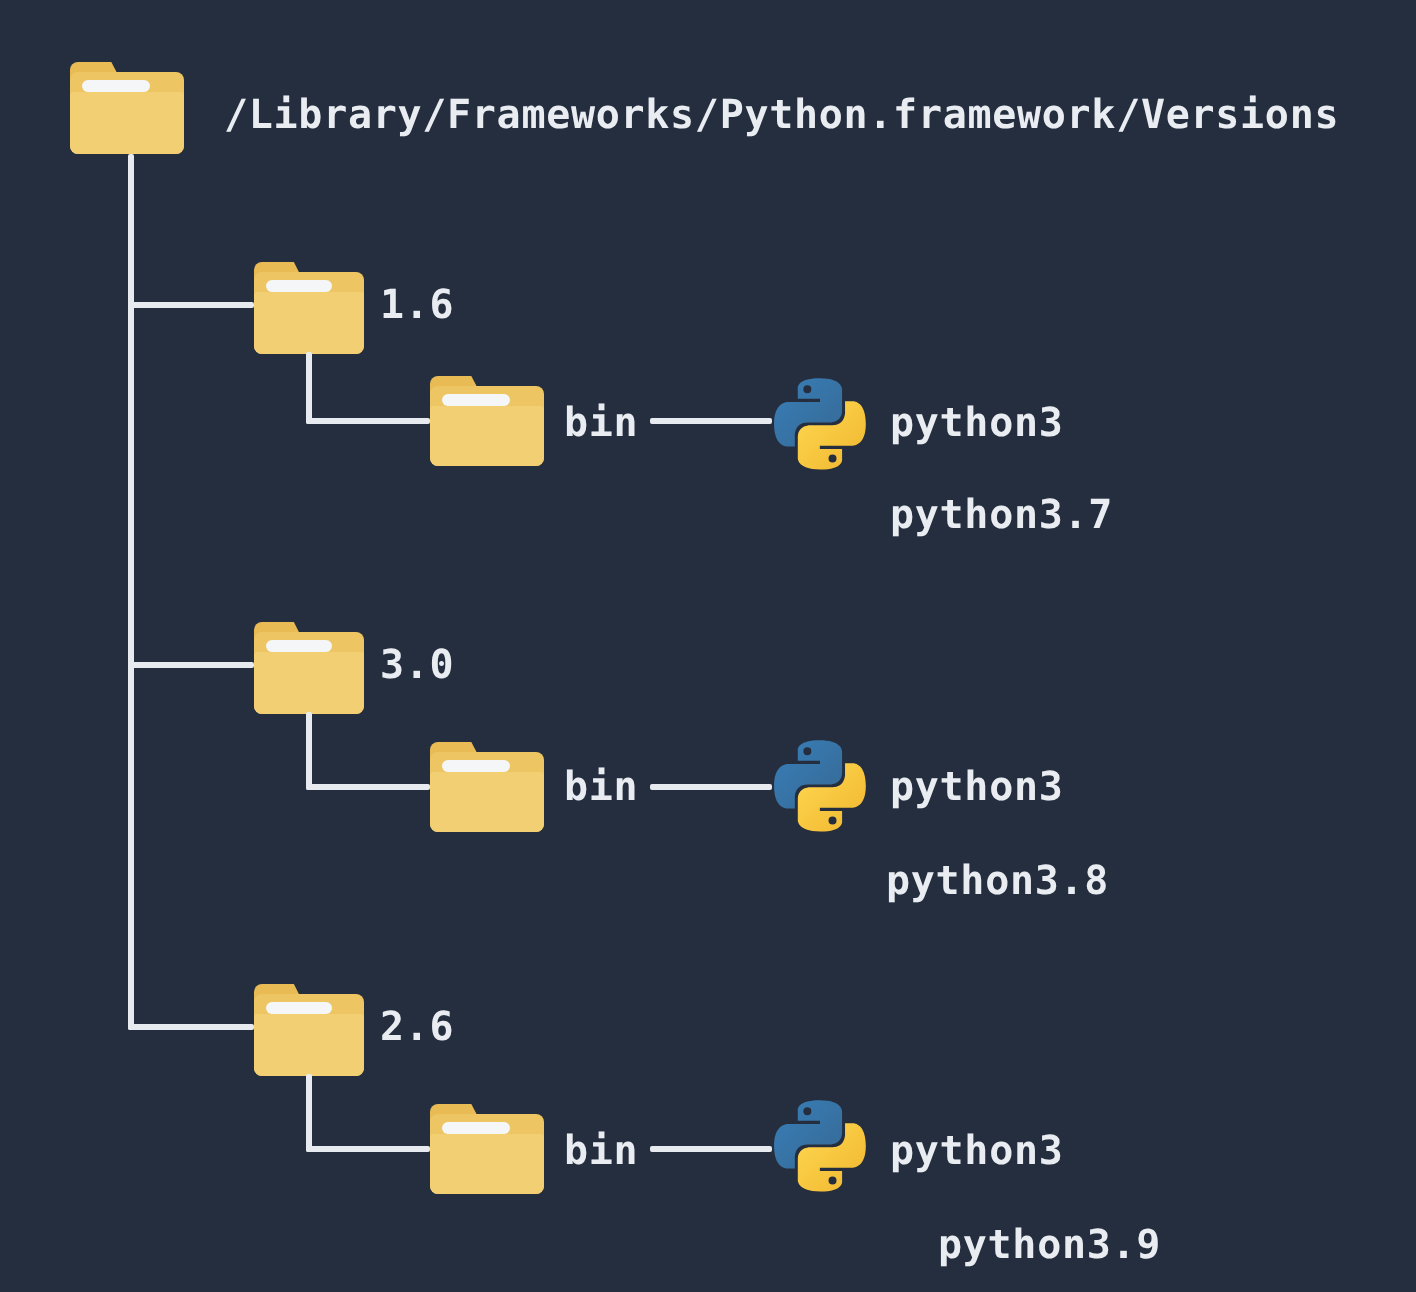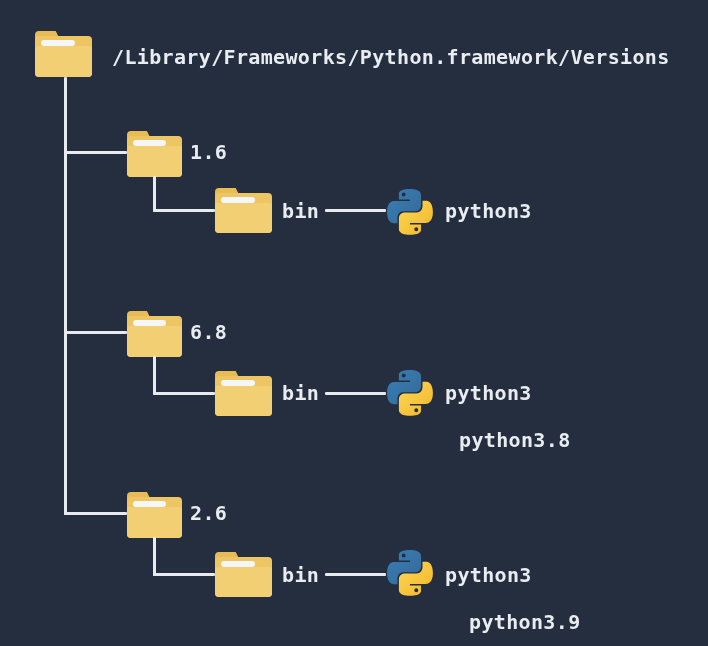--- a/index.html
+++ b/index.html
@@ -120,47 +120,48 @@
     <div class="f-front"></div>
   </div>
   <div class="label" style="left:282px; top:200px;">bin</div>
 
   <div class="tline" style="left:325px; top:209px; width:61px; height:3px;"></div>
 
   <svg class="pylogo" style="left:387px; top:188px;" viewBox="0 0 256 255">
     <use href="#py-logo"></use>
   </svg>
   <div class="label" style="left:445px; top:200px;">python3</div>
+  <div class="label" style="left:445px; top:246px;">python3.7</div>
 
   <div class="folder" style="left:127px; top:311px; width:55px; height:46px;">
     <div class="f-tab"></div>
     <div class="f-back"></div>
     <div class="f-paper"></div>
     <div class="f-front"></div>
   </div>
-  <div class="label" style="left:190px; top:321px;">6.8</div>
+  <div class="label" style="left:190px; top:321px;">3.0</div>
 
   <div class="tline" style="left:153px; top:356px; width:3px;  height:39px;"></div>
   <div class="tline" style="left:153px; top:392px; width:62px; height:3px;"></div>
 
   <div class="folder" style="left:215px; top:371px; width:57px; height:45px;">
     <div class="f-tab"></div>
     <div class="f-back"></div>
     <div class="f-paper"></div>
     <div class="f-front"></div>
   </div>
   <div class="label" style="left:282px; top:382px;">bin</div>
 
   <div class="tline" style="left:325px; top:392px; width:61px; height:3px;"></div>
 
   <svg class="pylogo" style="left:387px; top:369px;" viewBox="0 0 256 255">
     <use href="#py-logo"></use>
   </svg>
   <div class="label" style="left:445px; top:382px;">python3</div>
-  <div class="label" style="left:459px; top:429px;">python3.8</div>
+  <div class="label" style="left:443px; top:429px;">python3.8</div>
 
   <div class="folder" style="left:127px; top:492px; width:55px; height:46px;">
     <div class="f-tab"></div>
     <div class="f-back"></div>
     <div class="f-paper"></div>
     <div class="f-front"></div>
   </div>
   <div class="label" style="left:190px; top:502px;">2.6</div>
 
   <div class="tline" style="left:153px; top:537px; width:3px;  height:39px;"></div>

